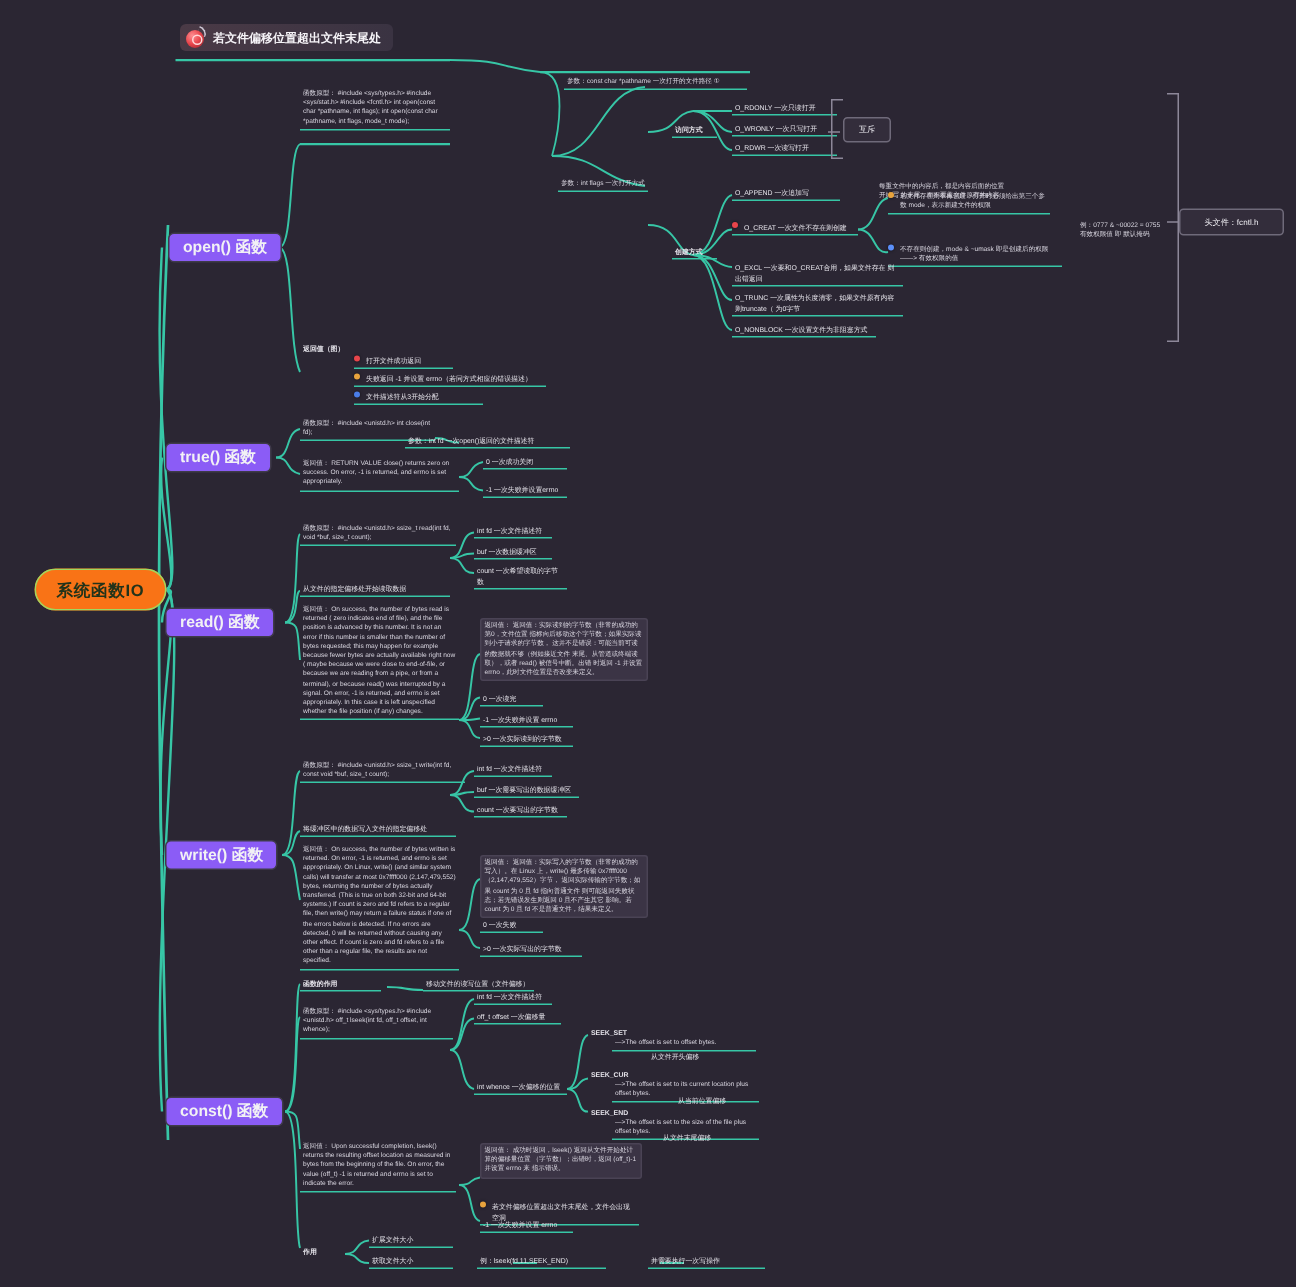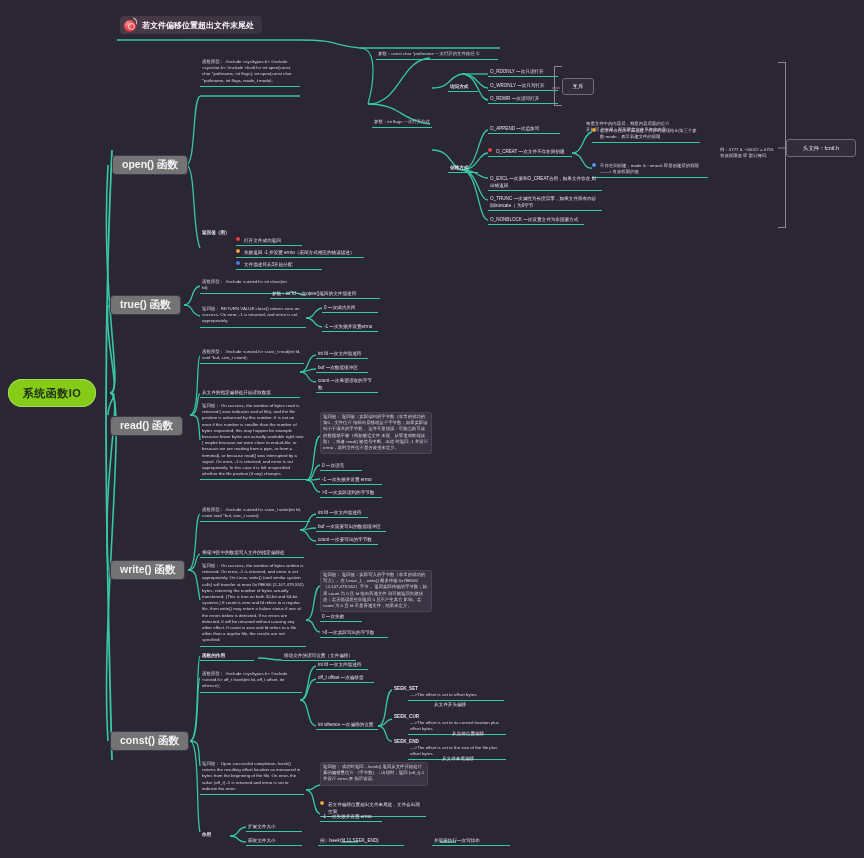--- a/index.html
+++ b/index.html
@@ -10,33 +10,33 @@
     color:#e8e6ec;
   }
   #canvas{position:absolute;inset:0;}
   svg.links{position:absolute;left:0;top:0;width:864px;height:858px;pointer-events:none;}
 
   
   .node{position:absolute;box-sizing:border-box;}
 
   
   .root{
-    left:8px;top:379px;width:88px;height:28px;
-    background:#84cc16;color:#22331a;border-radius:14px;
+    left:23px;top:379px;width:88px;height:28px;
+    background:#f97316;color:#22331a;border-radius:14px;
     display:flex;align-items:center;justify-content:center;
     font-size:11px;font-weight:bold;letter-spacing:.5px;
     box-shadow:0 0 0 1px #9ed85f inset;
   }
 
   
   .lvl1{
     height:20px;padding:0 9px;
     display:flex;align-items:center;
     font-size:10.5px;font-weight:bold;color:#f2f1f5;
-    background:#737373;border:1px solid #3f3a4a;border-radius:4px;
+    background:#8b5cf6;border:1px solid #3f3a4a;border-radius:4px;
   }
 
   
   .blk{
     font-size:4.4px;line-height:6.2px;color:#d9d6e0;
     padding:1px 2px 2px 2px;
   }
   .ul{border-bottom:1.4px solid #37c6a6;}
   .ul2{border-bottom:1.2px solid #37c6a6;}
 
@@ -291,21 +291,21 @@
     int close(int fd);</div>
   <div class="node lbl ul2" style="left:270px;top:289px;width:110px;">参数：int fd 一次open()返回的文件描述符</div>
 
   <div class="node blk ul2" style="left:200px;top:305px;width:106px;">返回值：
     RETURN VALUE
         close() returns zero on success.  On error, -1 is
         returned, and errno is set appropriately.</div>
   <div class="node lbl ul2" style="left:322px;top:303px;width:56px;">0 一次成功关闭</div>
   <div class="node lbl ul2" style="left:322px;top:322px;width:56px;">-1 一次失败并设置errno</div>
 
-  <div class="node lvl1" style="left:110px;top:416px;">
+  <div class="node lvl1" style="left:110px;top:405px;">
     <span>read() 函数</span>
   </div>
 
   <div class="node blk ul2" style="left:200px;top:348px;width:104px;">函数原型：
     #include &lt;unistd.h&gt;
 
     ssize_t read(int fd, void *buf, size_t count);</div>
   <div class="node lbl ul2" style="left:316px;top:349px;width:52px;">int fd 一次文件描述符</div>
   <div class="node lbl ul2" style="left:316px;top:363px;width:52px;">buf 一次数据缓冲区</div>
   <div class="node lbl ul2" style="left:316px;top:376px;width:62px;">count 一次希望读取的字节数</div>

